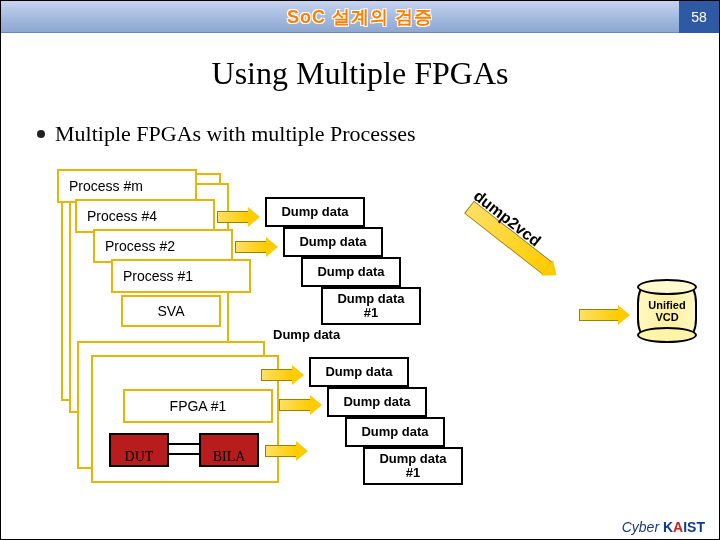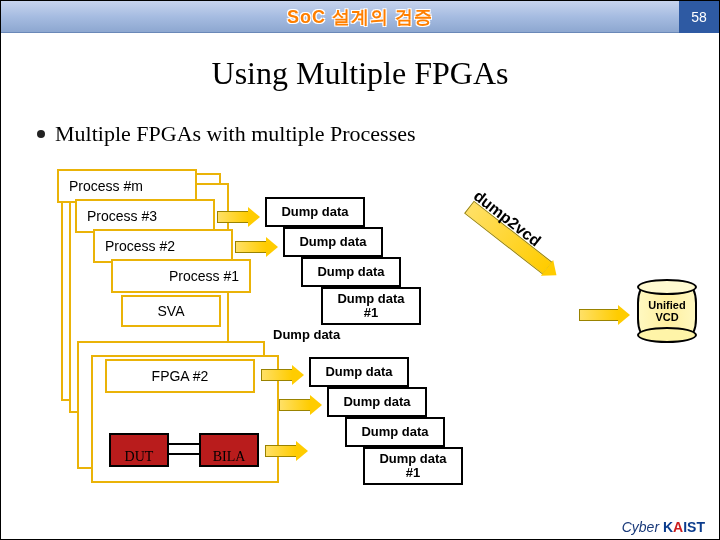--- a/index.html
+++ b/index.html
@@ -188,26 +188,26 @@
 
 <div class="diagram">
 
   <div class="stack-box" style="left:30px; top:12px; width:160px; height:228px;"></div>
   <div class="stack-box" style="left:38px; top:22px; width:160px; height:230px;"></div>
 
   <div class="stack-box" style="left:26px; top:8px; width:140px; height:34px; padding:6px 10px;">
     <span class="lbl">Process #m</span>
   </div>
   <div class="stack-box" style="left:44px; top:38px; width:140px; height:34px; padding:6px 10px;">
-    <span class="lbl">Process #3</span>
+    <span class="lbl">Process #4</span>
   </div>
   <div class="stack-box" style="left:62px; top:68px; width:140px; height:34px; padding:6px 10px;">
     <span class="lbl">Process #2</span>
   </div>
-  <div class="stack-box" style="left:80px; top:98px; width:140px; height:34px; padding:6px 10px;text-align:right;">
+  <div class="stack-box" style="left:80px; top:98px; width:140px; height:34px; padding:6px 10px;">
     <span class="lbl">Process #1</span>
   </div>
   <div class="stack-box" style="left:90px; top:134px; width:100px; height:32px; display:flex;align-items:center;justify-content:center;">
     <span class="lbl">SVA</span>
   </div>
 
   <div class="arrow" style="left:186px; top:50px; width:32px;"></div>
   <div class="arrow" style="left:204px; top:80px; width:32px;"></div>
 
   <div class="dump-box" style="left:234px; top:36px; width:100px; height:30px;">
@@ -220,22 +220,22 @@
       <span>Dump data</span>
     </div>
   <div class="dump-box" style="left:290px; top:126px; width:100px; height:38px; white-space:pre;"><span>Dump data
 #1</span></div>
 
   <div class="lbl" style="position:absolute; left:242px; top:166px; font-weight:bold; font-size:13px;">Dump data</div>
 
   <div class="stack-box" style="left:46px; top:180px; width:188px; height:128px;"></div>
   <div class="stack-box" style="left:60px; top:194px; width:188px; height:128px;"></div>
 
-  <div class="stack-box" style="left:74px; top:198px; width:150px; height:34px; padding:6px 10px; text-align:center;">
-    <span class="lbl">FPGA #2</span>
+  <div class="stack-box" style="left:92px; top:228px; width:150px; height:34px; padding:6px 10px; text-align:center;">
+    <span class="lbl">FPGA #1</span>
   </div>
 
   <div class="inner-box" style="left:78px; top:272px; width:60px; height:34px;">
     <span>DUT</span>
   </div>
   <div class="inner-box" style="left:168px; top:272px; width:60px; height:34px;">
     <span>BILA</span>
   </div>
   <div class="conn" style="left:138px; top:282px; width:30px; height:2px;"></div>
   <div class="conn" style="left:138px; top:292px; width:30px; height:2px;"></div>

